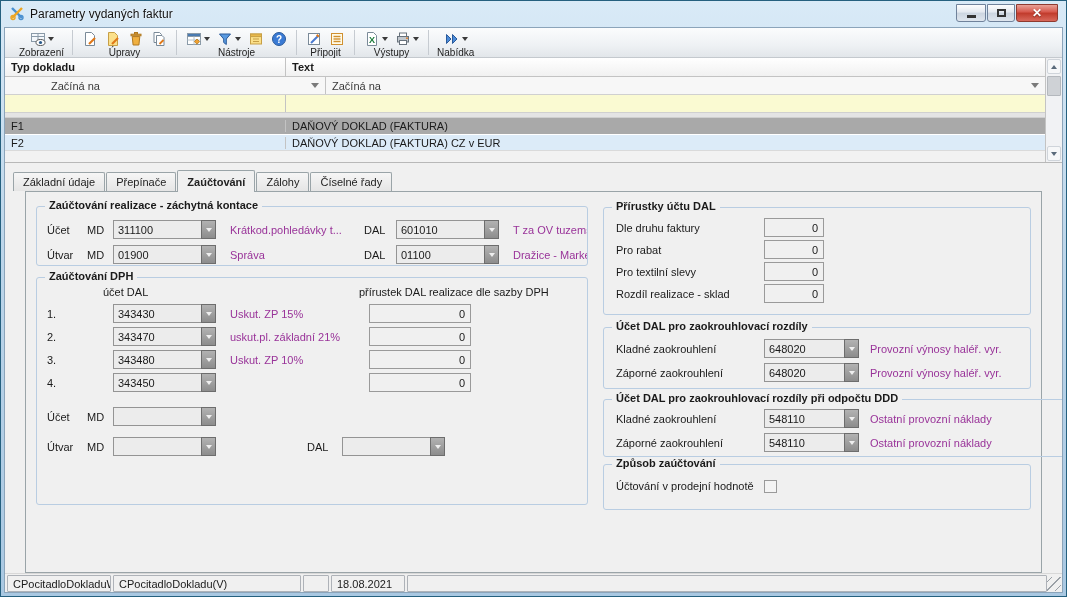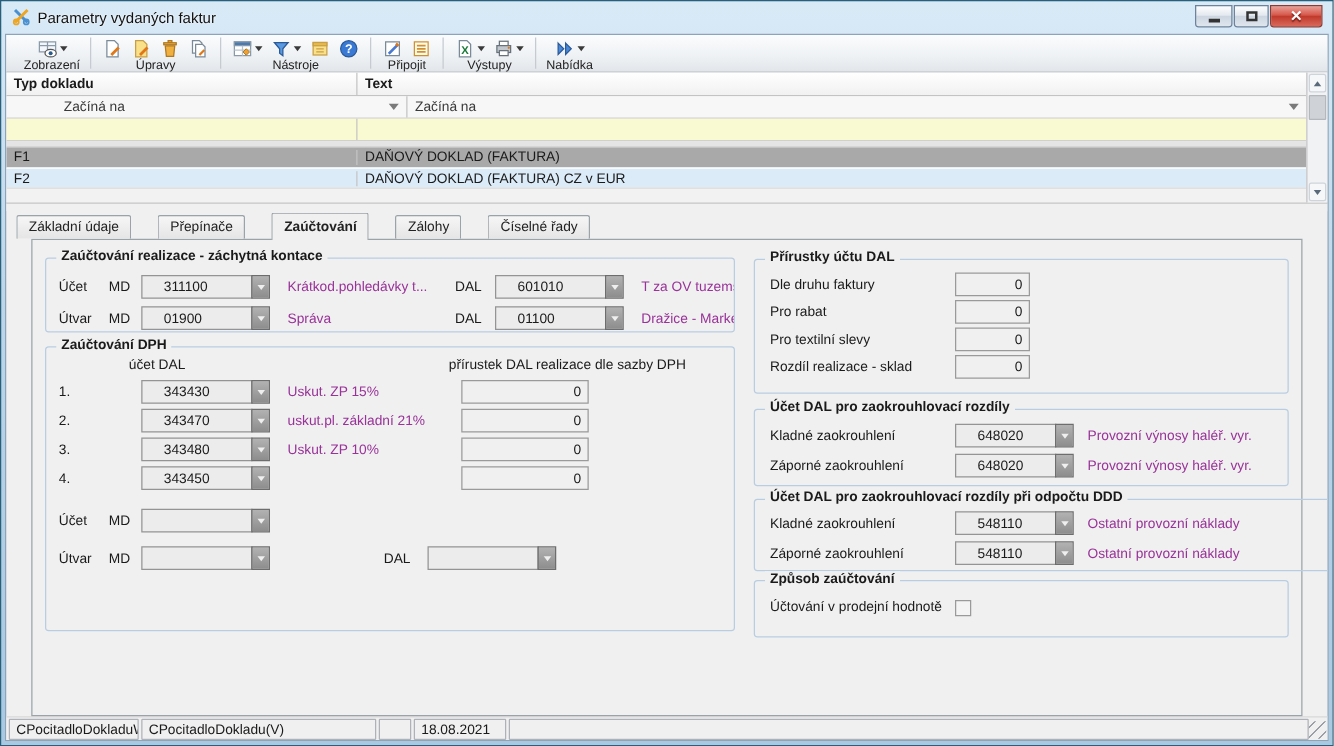--- a/index.html
+++ b/index.html
@@ -52,32 +52,32 @@
   .g-alt{background:#dcebf8;border-top:1px solid #ffffff;}
   .g-filler{flex:1;background:#f2f2f2;border-top:1px solid #dadada;}
   .vscroll{width:17px;background:#f1f2f4;border-left:1px solid #c3c3c3;position:relative;}
   .vs-btn{position:absolute;left:1px;right:1px;height:15px;background:#f6f7f8;border:1px solid #cfd4da;border-radius:2px;display:flex;align-items:center;justify-content:center;}
   .vs-up{top:1px;}.vs-down{bottom:1px;}
   .tri-up{width:0;height:0;border-left:3px solid transparent;border-right:3px solid transparent;border-bottom:4px solid #5a6a7a;}
   .tri-down{width:0;height:0;border-left:3px solid transparent;border-right:3px solid transparent;border-top:4px solid #5a6a7a;}
   .vs-thumb{position:absolute;top:18px;left:1px;right:1px;height:20px;background:#cfd2d6;border:1px solid #b4b8bd;border-radius:1px;}
   
   .splitter{height:6px;flex:0 0 auto;background:#f0f0f0;}
-  .tabstrip{height:22px;flex:0 0 auto;display:flex;align-items:flex-end;padding:0 0 0 8px;position:relative;z-index:2;gap:20px;}
+  .tabstrip{height:22px;flex:0 0 auto;display:flex;align-items:flex-end;padding:0 0 0 8px;position:relative;z-index:2;}
   .tab{height:19px;padding:0 9px;display:flex;align-items:center;background:linear-gradient(#f6f6f6,#e5e5e5);
     border:1px solid #9aa4a8;border-bottom:none;border-radius:2px 2px 0 0;margin-right:1px;color:#222;cursor:default;}
   .tab.active{height:22px;background:#f0f0f0;font-weight:bold;margin-bottom:-1px;z-index:3;}
   .panel{flex:1;margin:0 20px;border:1px solid #9aa4a8;background:#f0f0f0;position:relative;z-index:1;}
   
   .group{position:absolute;border:1px solid #b9cde2;border-radius:3px;}
   .legend{position:absolute;top:-8px;left:8px;background:#f0f0f0;padding:0 4px;font-weight:bold;white-space:nowrap;}
   .lbl{white-space:nowrap;}
   .purple{color:#993399;white-space:nowrap;overflow:hidden;}
   .acc-wrap{display:flex;align-items:center;}
-  .acc-input{width:89px;height:19px;background:#ececec;border:1px solid #949494;padding:0 17px;
+  .acc-input{width:89px;height:19px;background:#ececec;border:1px solid #949494;padding:0 4px;
     font-family:"Liberation Sans",sans-serif;font-size:11px;color:#1a1a1a;}
   .lookup{width:15px;height:19px;margin-left:-1px;background:linear-gradient(#b2b2b2,#8d8d8d);border:1px solid #6d6d6d;
     display:flex;align-items:center;justify-content:center;padding:0;cursor:default;}
   .lookup-tri{width:0;height:0;border-left:3px solid transparent;border-right:3px solid transparent;border-top:4px solid #efefef;}
   .num-input{height:19px;background:#f0f0f0;border:1px solid #9a9a9a;text-align:right;padding:0 5px;
     font-family:"Liberation Sans",sans-serif;font-size:11px;color:#1a1a1a;}
   .checkbox{width:13px;height:13px;background:#f4f4f4;border:1px solid #9a9a9a;}
   
   .real-row{display:grid;grid-template-columns:40px 26px 105px 146px 32px 105px 1fr;align-items:center;margin:0 0 0 10px;height:21px;}
   .real-row .purple{padding-left:12px;}

